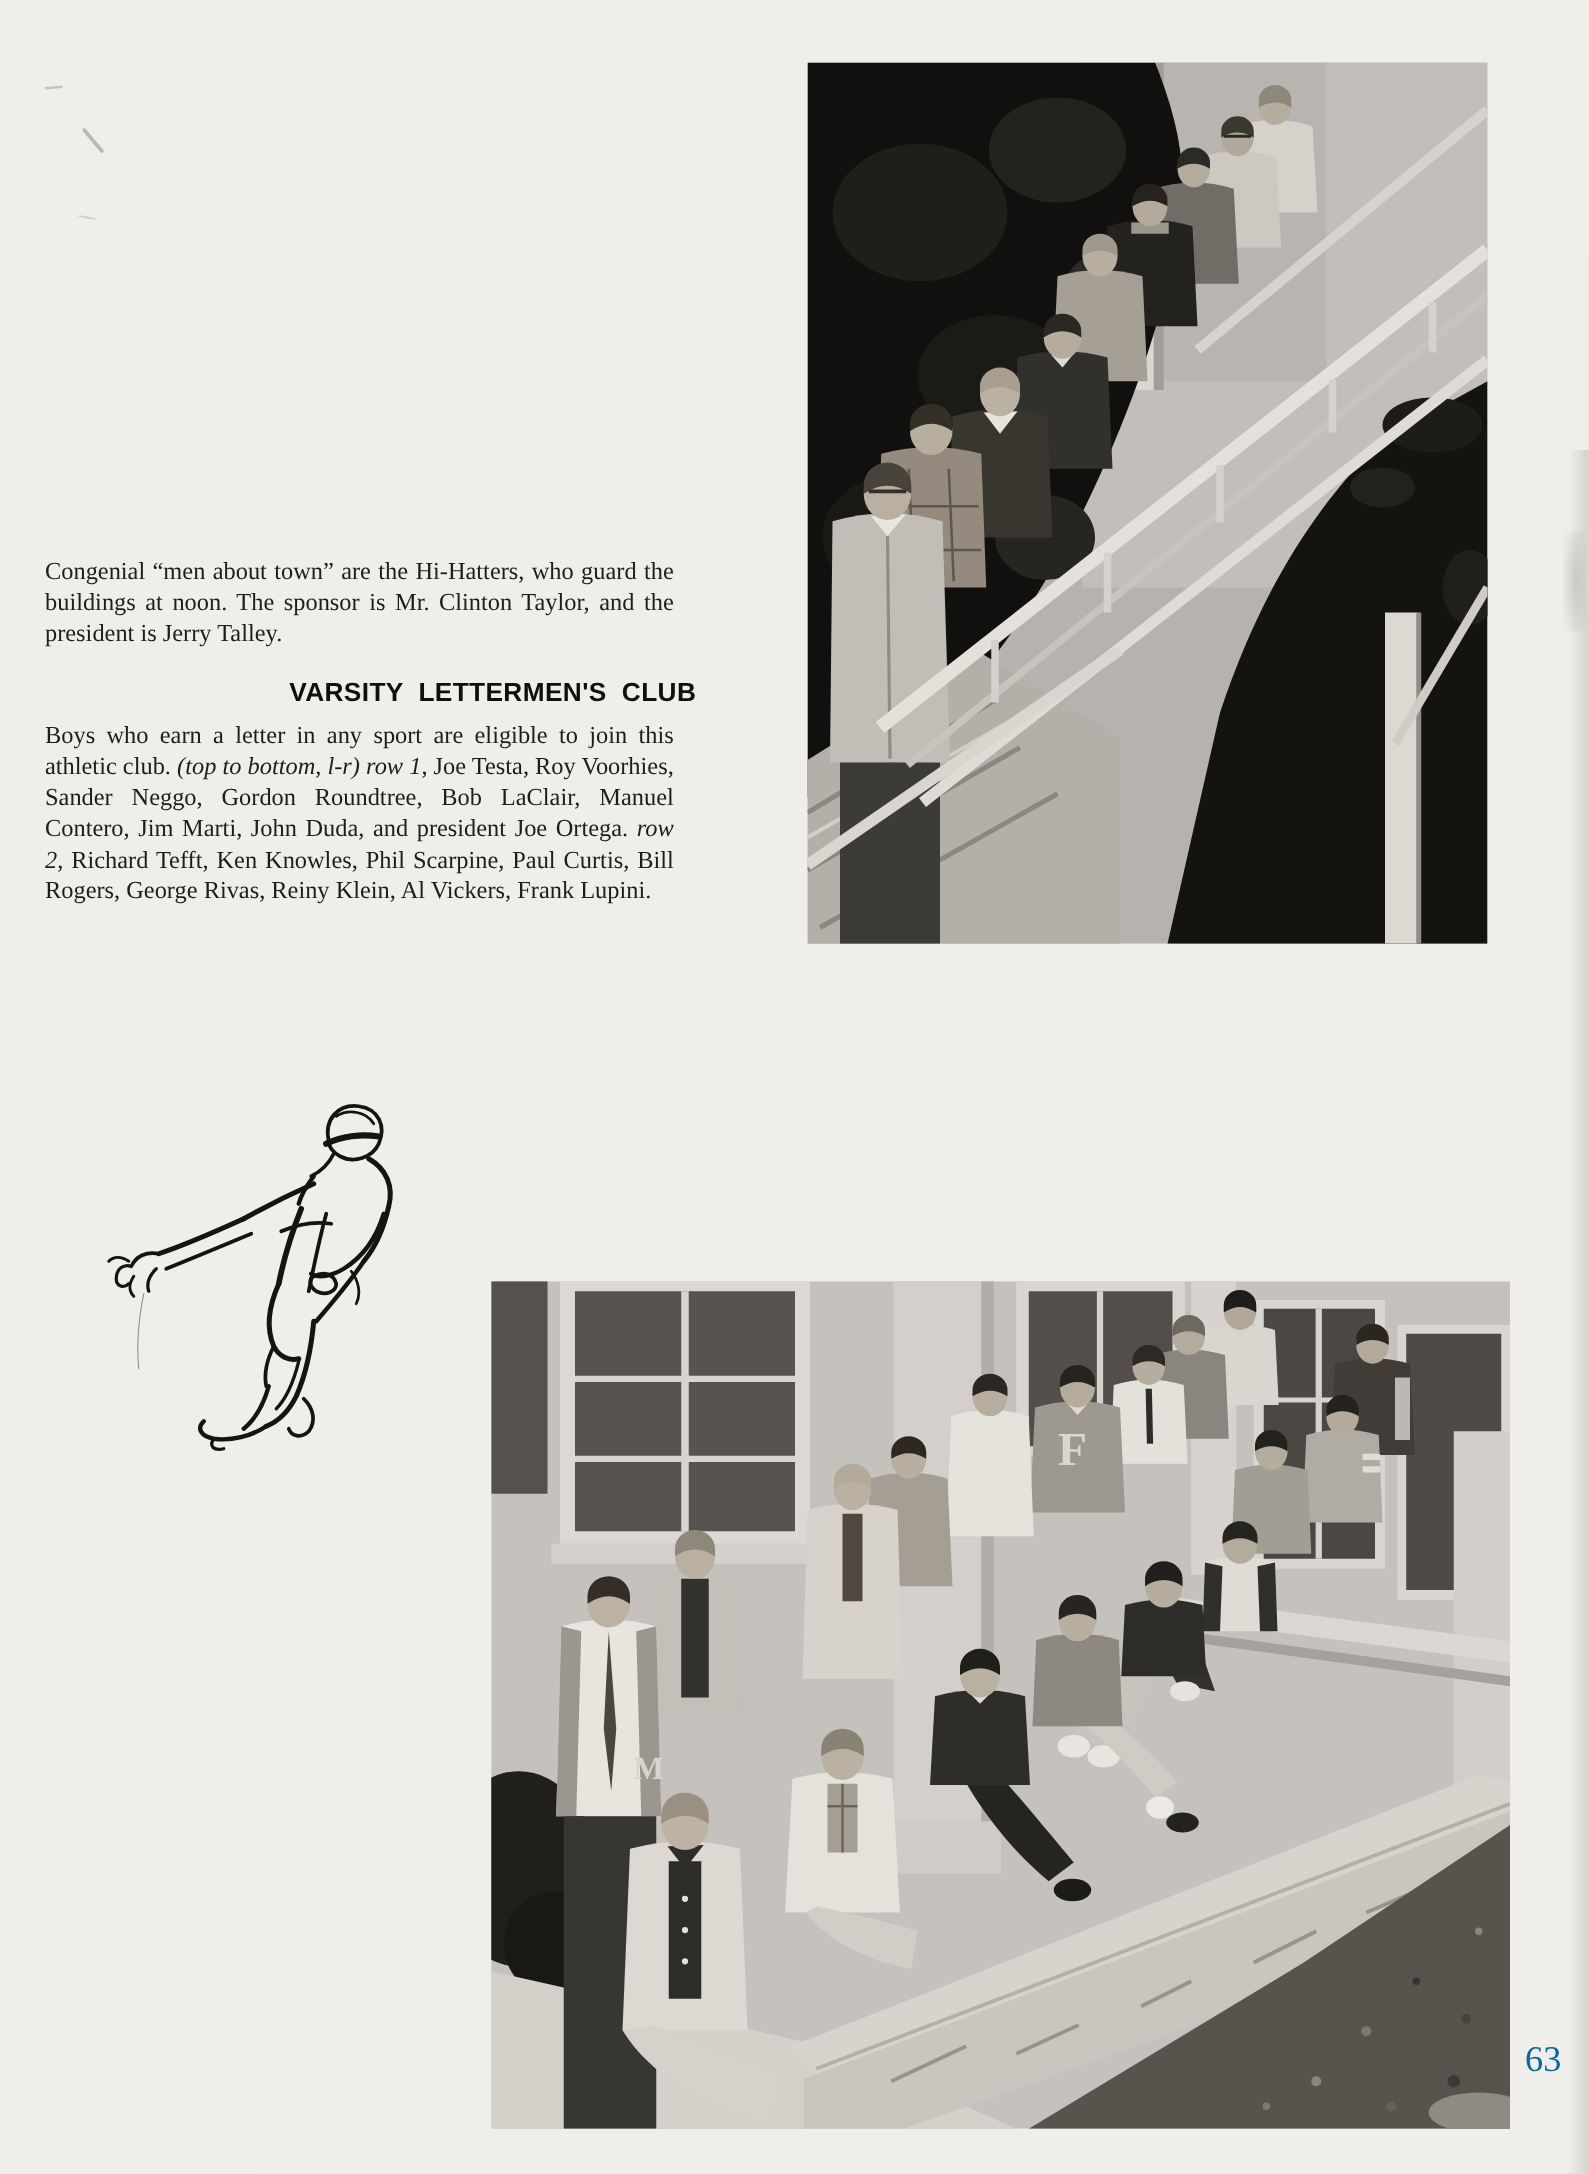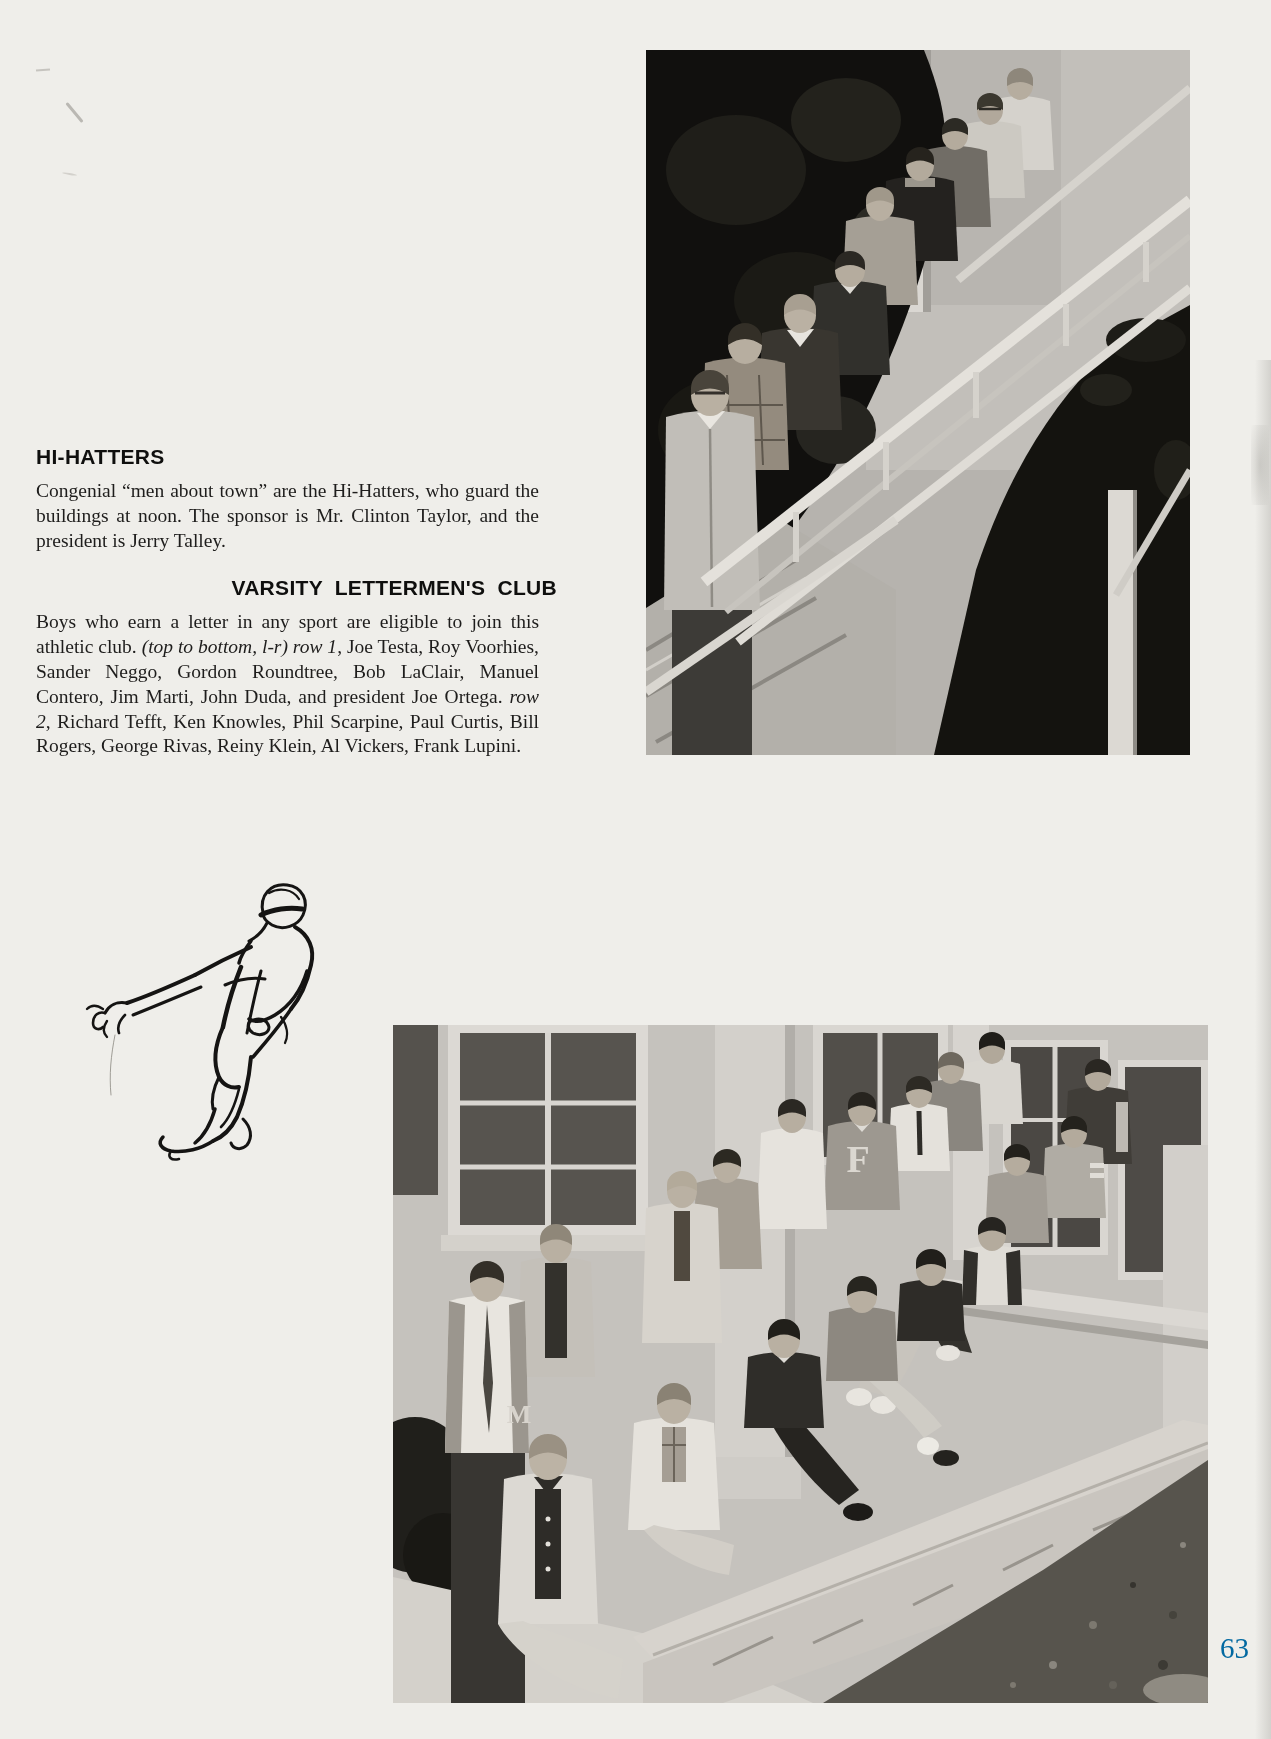--- a/index.html
+++ b/index.html
@@ -176,21 +176,20 @@
 
       <g>
         <rect x="462" y="440" width="26" height="265" fill="#dcd9d3"></rect>
         <line x1="489" y1="440" x2="489" y2="705" stroke="#8f8c86" stroke-width="4"></line>
         <line x1="544" y1="420" x2="470" y2="545" stroke="#cfccc6" stroke-width="7"></line>
       </g>
     </svg>
   </figure>
 
   <section class="text-block">
-    <h2>HI-HATTERS</h2>
     <p>Congenial “men about town” are the Hi-Hatters, who guard the buildings at noon. The sponsor is Mr. Clinton Taylor, and the president is Jerry Talley.</p>
     <h2 class="wide">VARSITY LETTERMEN'S CLUB</h2>
     <p><span>Boys who earn a letter in any sport are eligible to join this athletic club. </span><em>(top to bottom, l-r) row 1</em><span>, Joe Testa, Roy Voorhies, Sander Neggo, Gordon Roundtree, Bob LaClair, Manuel Contero, Jim Marti, John Duda, and president Joe Ortega. </span><em>row 2</em><span>, Richard Tefft, Ken Knowles, Phil Scarpine, Paul Curtis, Bill Rogers, George Rivas, Reiny Klein, Al Vickers, Frank Lupini.</span></p>
   </section>
 
   <figure class="sketch">
     <svg viewBox="0 0 270 295">
       <g fill="none" stroke="#151413" stroke-linecap="round">
         <path d="M208,38 C204,20 216,8 232,10 C248,12 254,26 248,40 C243,51 228,56 217,50 C210,46 208,42 208,38 Z" stroke-width="3"></path>
         <path d="M214,18 C224,12 238,14 244,24" stroke-width="2.2"></path>

